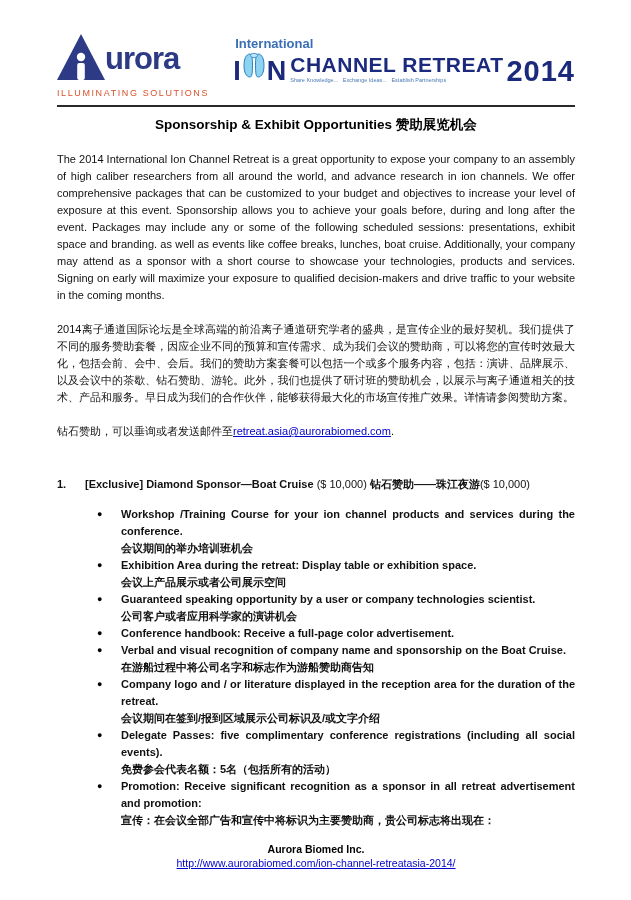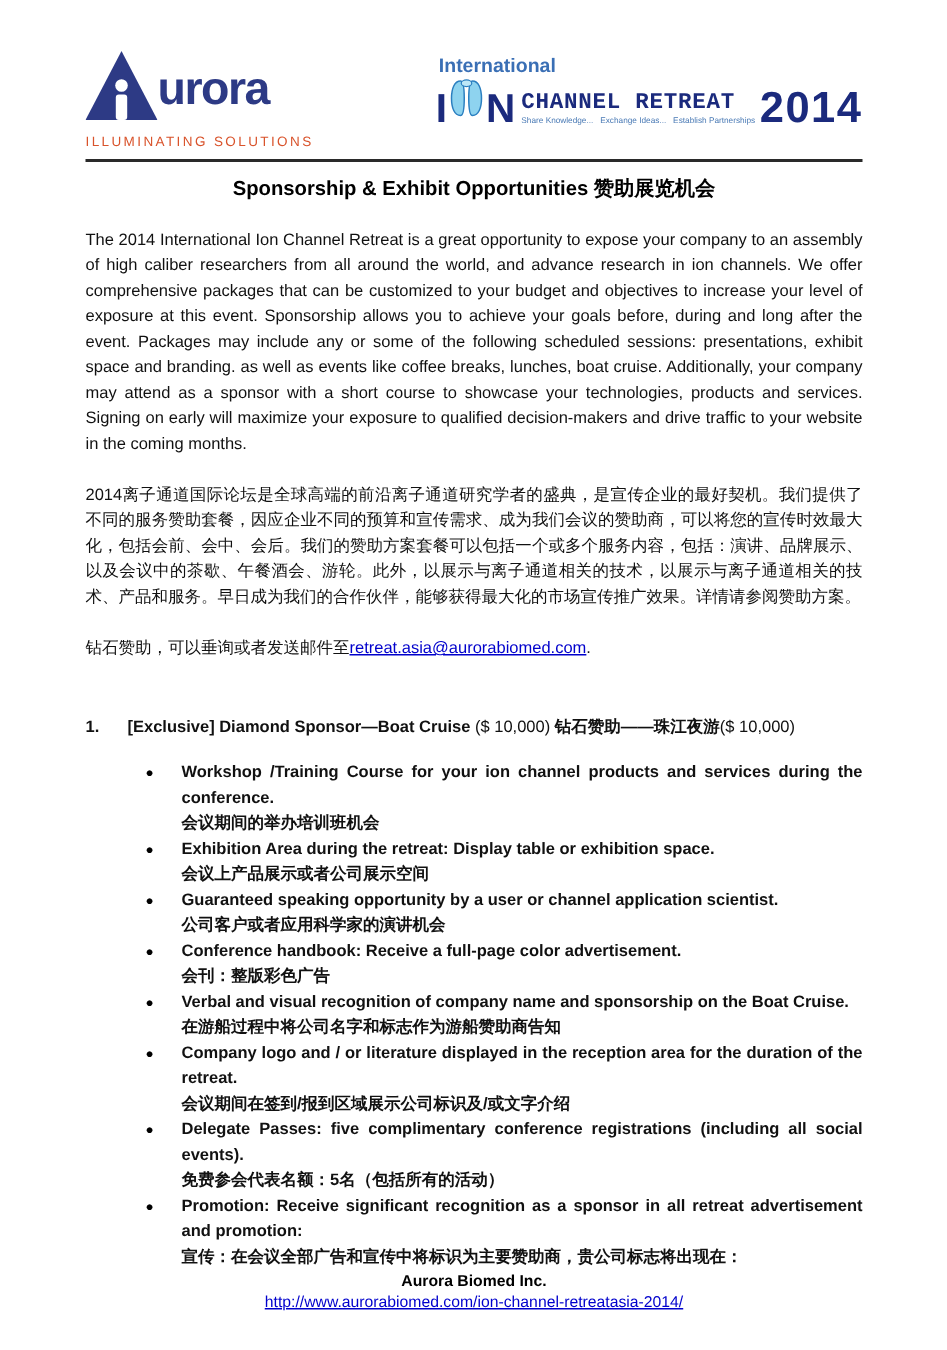--- a/index.html
+++ b/index.html
@@ -12,21 +12,21 @@
   .aurora { display:flex; flex-direction:column; }
   .aurora-top { display:flex; align-items:center; }
   .aurora-word { font-size:31px; font-weight:bold; color:#2d3a85; letter-spacing:-1px; line-height:0.85; }
   .aurora-tag { color:#d9532b; font-size:9px; letter-spacing:1.6px; margin-top:4px; white-space:pre;text-align:center; }
 
   .retreat { display:flex; flex-direction:column; align-items:flex-start; padding-top:2px; }
   .intl { color:#3a6fb5; font-size:13px; font-weight:bold; margin-left:2px; margin-bottom:1px; }
   .retreat-main { display:flex; align-items:flex-end; }
   .ion-letter { color:#1b2a7d; font-weight:bold; font-size:27px; line-height:0.85; }
   .cr-col { display:flex; flex-direction:column; margin:0 3px 0 4px; }
-  .cr-label { color:#1b2a7d; font-weight:bold; font-size:15px; letter-spacing:0.5px; line-height:1;font-family:Liberation Mono, monospace; }
+  .cr-label { color:#1b2a7d; font-weight:bold; font-size:21px; letter-spacing:0.5px; line-height:1; }
   .cr-tag { color:#4a7ab5; font-size:5.5px; margin-top:2px; white-space:pre; }
   .year { color:#1b2a7d; font-weight:bold; font-size:29px; line-height:0.8; letter-spacing:1px; }
 
   
   .title { margin-top:9px; font-size:13.5px; font-weight:bold; color:#000;text-align:center; }
   .para { margin-top:17px; font-size:11px; line-height:17px; text-align:justify; }
   .para.zh { text-align:justify; }
   .link { color:#0000cc; text-decoration:underline; cursor:pointer; }
 
   .section-heading { margin-top:36px; display:flex; font-size:11px; line-height:17px; }
@@ -83,21 +83,21 @@
           <span class="cr-tag">Share Knowledge...   Exchange Ideas...   Establish Partnerships</span>
         </span>
         <span class="year">2014</span>
       </div>
     </div>
   </div>
 
   <div class="title">Sponsorship &amp; Exhibit Opportunities  赞助展览机会</div>
 
   <div class="para">The 2014 International Ion Channel Retreat is a great opportunity to expose your company to an assembly of high caliber researchers from all around the world, and advance research in ion channels. We offer comprehensive packages that can be customized to your budget and objectives to increase your level of exposure at this event. Sponsorship allows you to achieve your goals before, during and long after the event. Packages may include any or some of the following scheduled sessions: presentations, exhibit space and branding. as well as events like coffee breaks, lunches, boat cruise. Additionally, your company may attend as a sponsor with a short course to showcase your technologies, products and services. Signing on early will maximize your exposure to qualified decision-makers and drive traffic to your website in the coming months.</div>
-  <div class="para zh">2014离子通道国际论坛是全球高端的前沿离子通道研究学者的盛典，是宣传企业的最好契机。我们提供了不同的服务赞助套餐，因应企业不同的预算和宣传需求、成为我们会议的赞助商，可以将您的宣传时效最大化，包括会前、会中、会后。我们的赞助方案套餐可以包括一个或多个服务内容，包括：演讲、品牌展示、以及会议中的茶歇、午餐酒会、游轮。此外，以展示与离子通道相关的技术，以展示与离子通道相关的技术、产品和服务。早日成为我们的合作伙伴，能够获得最大化的市场宣传推广效果。详情请参阅赞助方案。</div>
+  <div class="para zh">2014离子通道国际论坛是全球高端的前沿离子通道研究学者的盛典，是宣传企业的最好契机。我们提供了不同的服务赞助套餐，因应企业不同的预算和宣传需求、成为我们会议的赞助商，可以将您的宣传时效最大化，包括会前、会中、会后。我们的赞助方案套餐可以包括一个或多个服务内容，包括：演讲、品牌展示、以及会议中的茶歇、钻石赞助、游轮。此外，我们也提供了研讨班的赞助机会，以展示与离子通道相关的技术、产品和服务。早日成为我们的合作伙伴，能够获得最大化的市场宣传推广效果。详情请参阅赞助方案。</div>
 
   <div class="para zh">
     <span>钻石赞助，可以垂询或者发送邮件至</span><span class="link">retreat.asia@aurorabiomed.com</span><span>.</span>
   </div>
 
   <div class="section-heading">
     <span class="section-num">1.</span>
     <span class="section-text">
       <span class="b">[Exclusive] Diamond Sponsor—Boat Cruise</span><span> ($ 10,000) </span><span class="b">钻石赞助——珠江夜游</span><span>($ 10,000)</span>
     </span>
@@ -120,31 +120,30 @@
       <span class="bullet-body">
         <div class="bullet-en">Exhibition Area during the retreat: Display table or exhibition space.</div>
         <div class="bullet-zh">会议上产品展示或者公司展示空间</div>
       </span>
     </div>
 
     <div class="bullet">
       <span class="bullet-indent"></span>
       <span class="bullet-marker">●</span>
       <span class="bullet-body">
-        <div class="bullet-en">Guaranteed speaking opportunity by a user or channel application scientist.</div>
+        <div class="bullet-en">Guaranteed speaking opportunity by a user or company technologies scientist.</div>
         <div class="bullet-zh">公司客户或者应用科学家的演讲机会</div>
       </span>
     </div>
 
     <div class="bullet">
       <span class="bullet-indent"></span>
       <span class="bullet-marker">●</span>
       <span class="bullet-body">
         <div class="bullet-en">Conference handbook: Receive a full-page color advertisement.</div>
-        <div class="bullet-zh">会刊：整版彩色广告</div>
       </span>
     </div>
 
     <div class="bullet">
       <span class="bullet-indent"></span>
       <span class="bullet-marker">●</span>
       <span class="bullet-body">
         <div class="bullet-en">Verbal and visual recognition of company name and sponsorship on the Boat Cruise.</div>
         <div class="bullet-zh">在游船过程中将公司名字和标志作为游船赞助商告知</div>
       </span>

